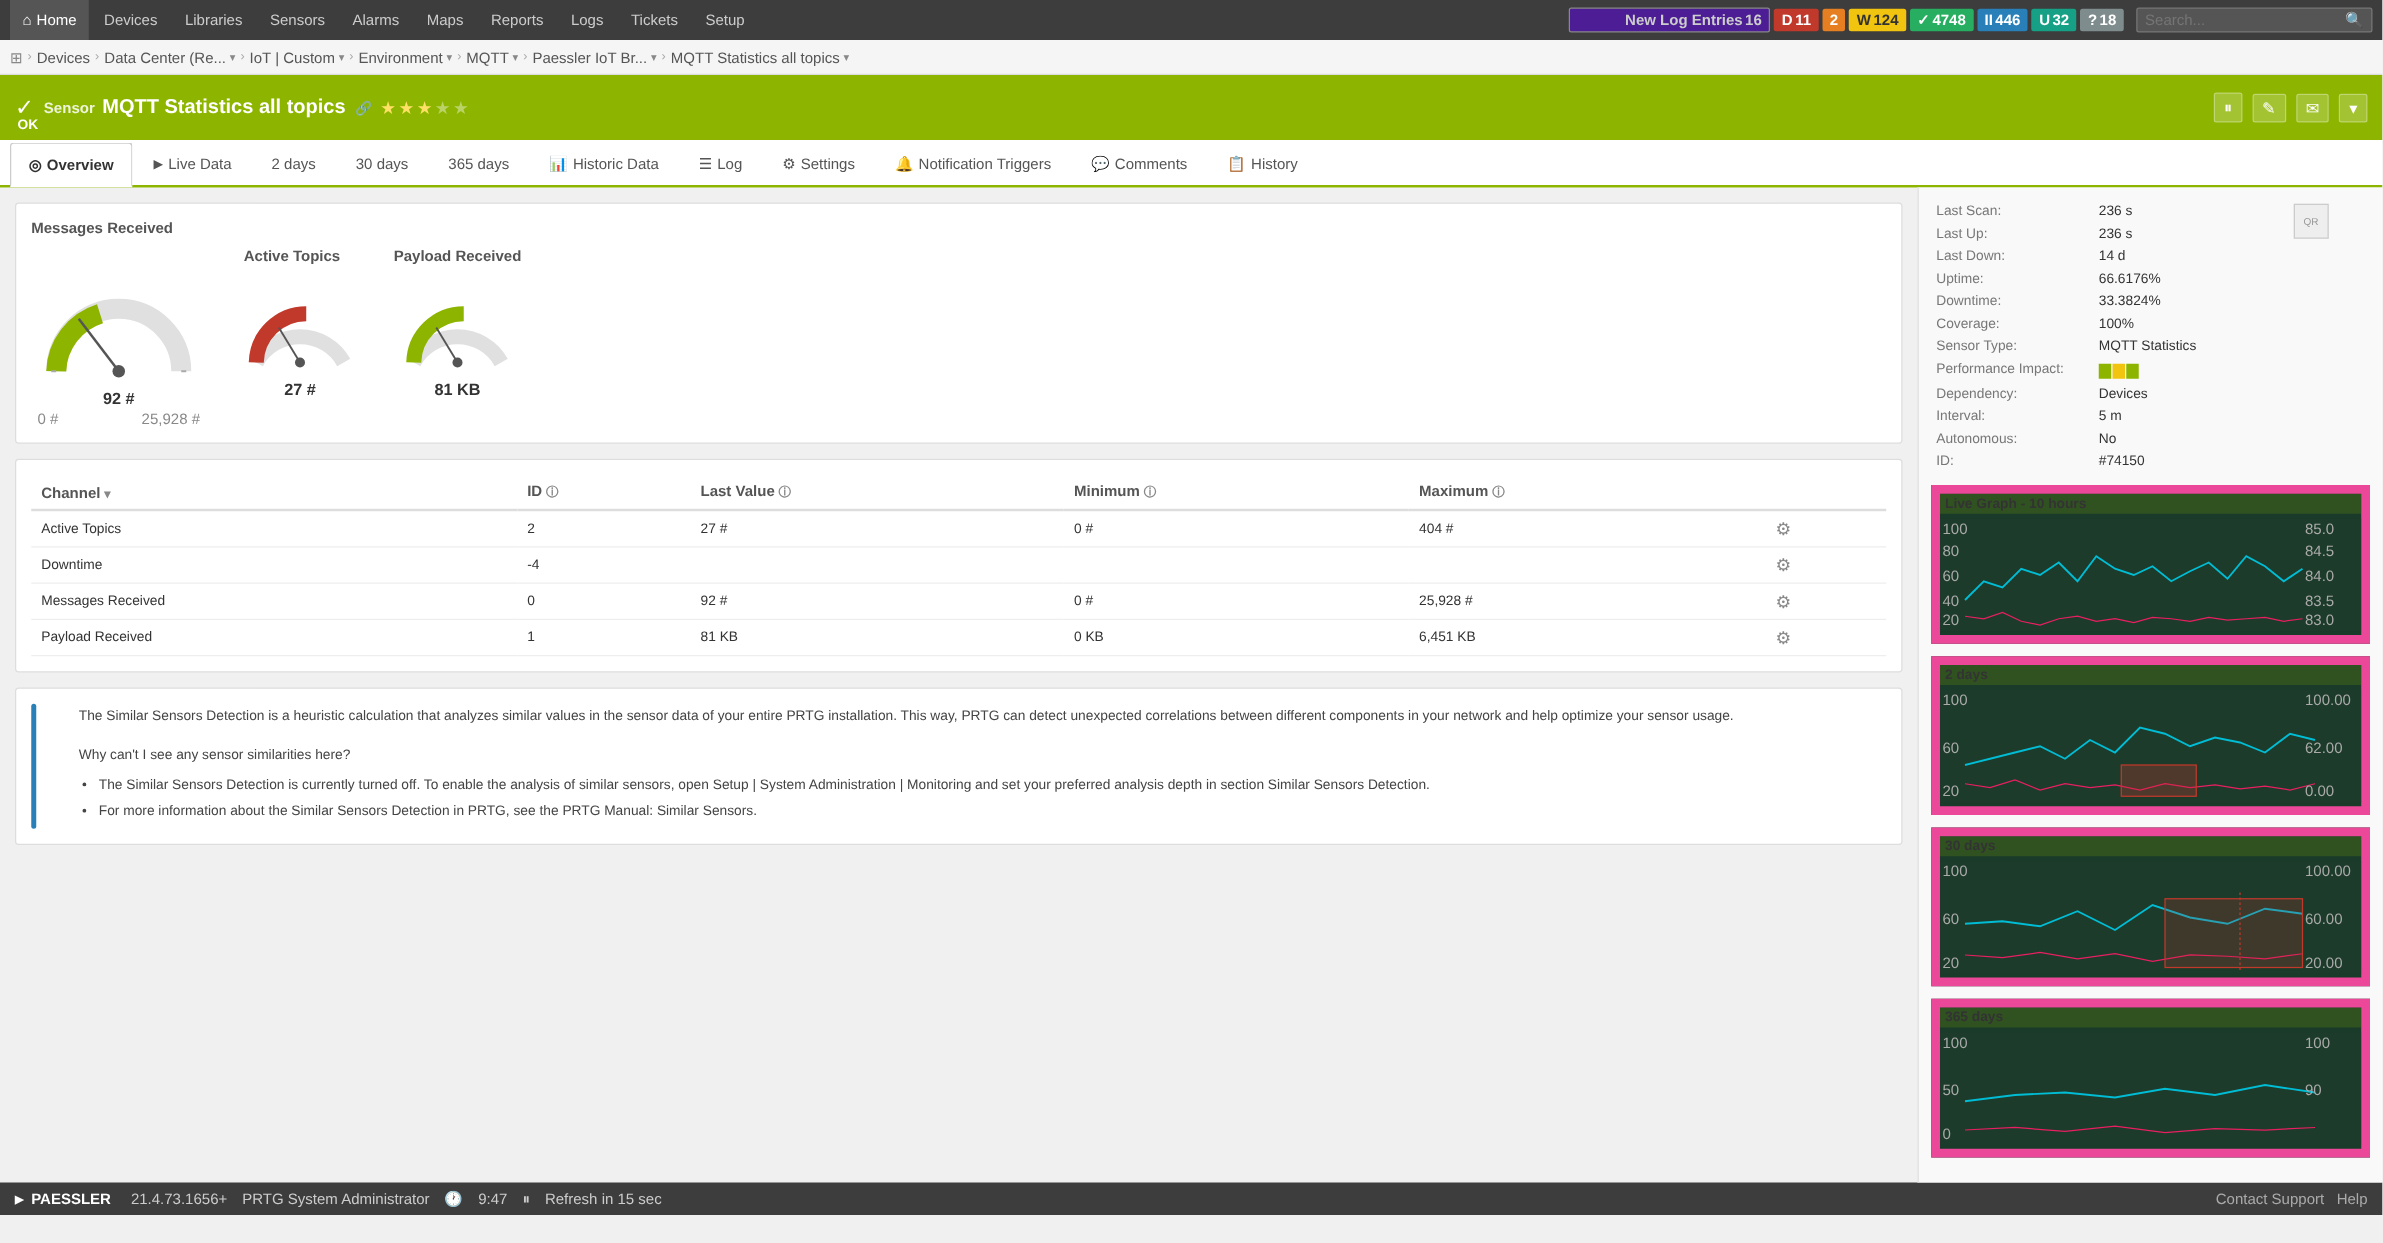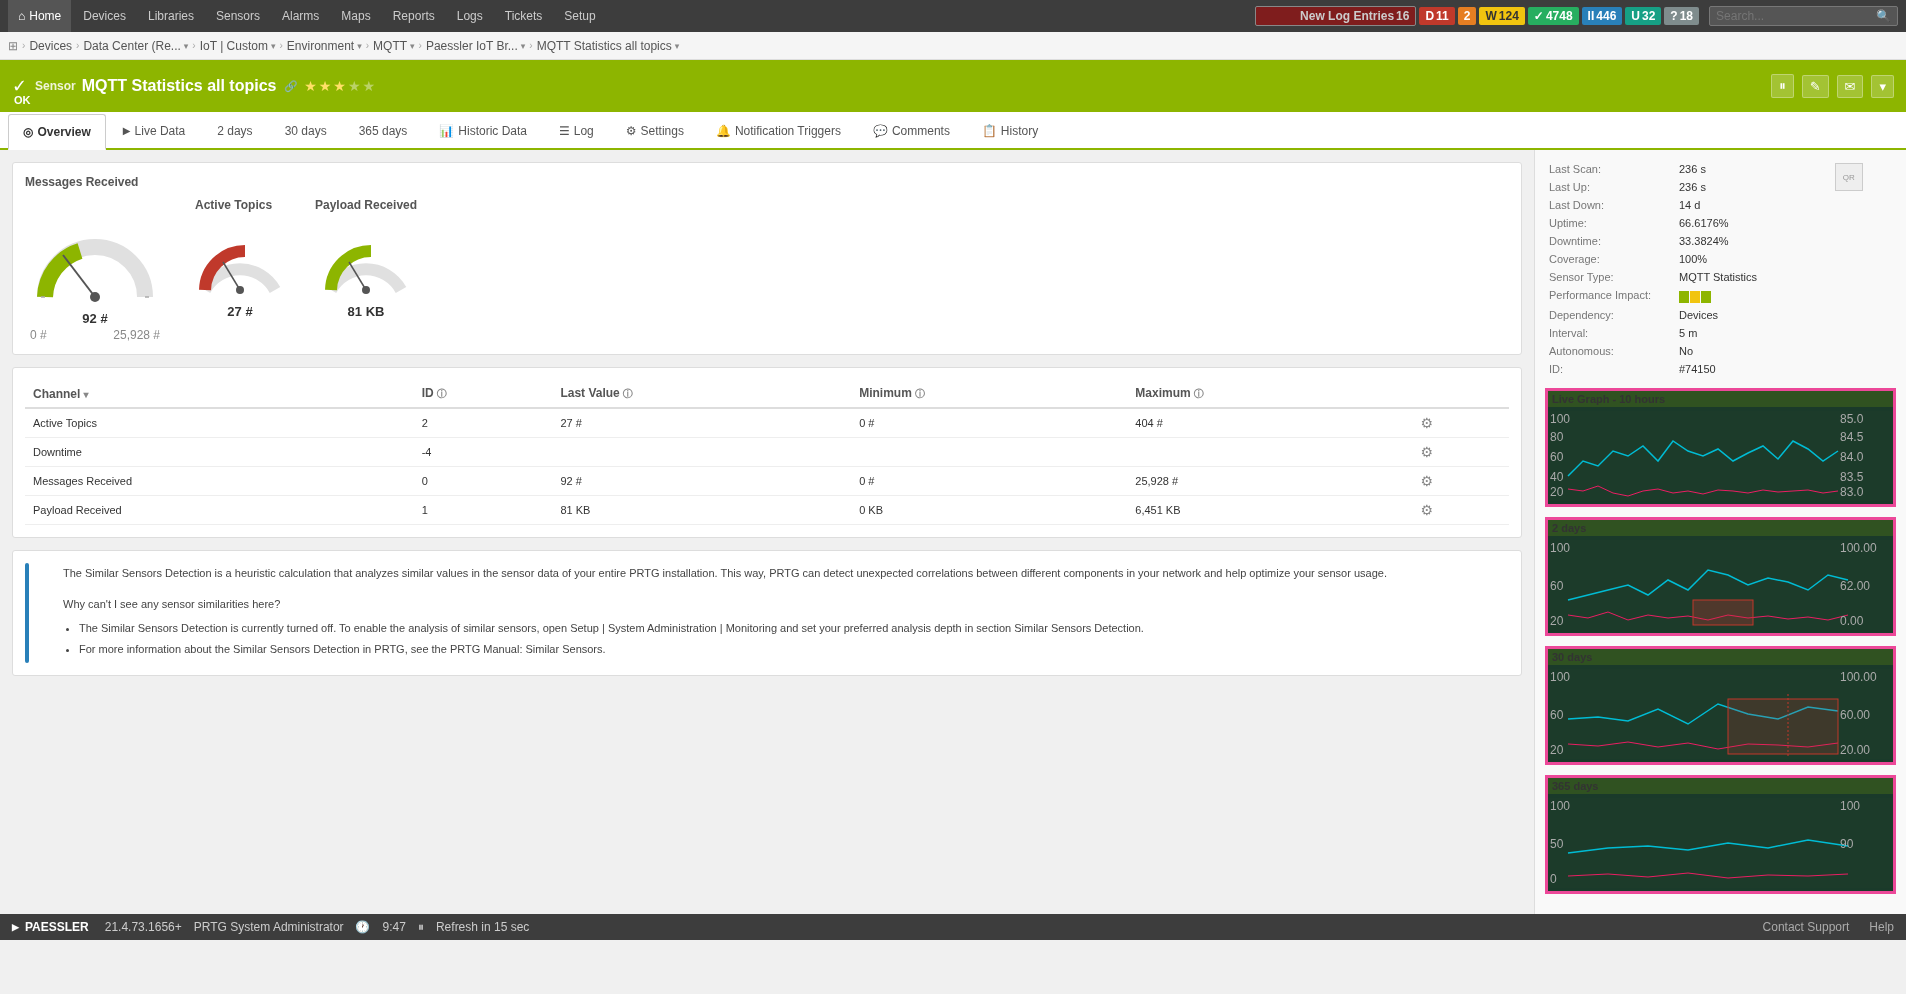--- a/index.html
+++ b/index.html
@@ -5,21 +5,21 @@
     * { box-sizing: border-box; margin: 0; padding: 0; font-family: Arial, sans-serif; font-size: 12px; }
     body { background: #f0f0f0; color: #333; overflow-x: hidden; }
 
     
     .top-nav { display: flex; align-items: center; background: #3d3d3d; color: #ccc; height: 32px; padding: 0 8px; gap: 2px; }
     .top-nav-item { display: flex; align-items: center; gap: 4px; padding: 0 10px; height: 100%; cursor: pointer; font-size: 12px; color: #ccc; }
     .top-nav-item.active { background: #555; color: #fff; }
     .top-nav-spacer { flex: 1; }
     .alert-badges { display: flex; align-items: center; gap: 3px; }
     .badge { display: flex; align-items: center; gap: 2px; padding: 2px 6px; border-radius: 2px; font-size: 11px; font-weight: bold; color: #fff; cursor: pointer; }
-    .badge-new { background: #7f1d1d; border: 1px solid #888; color: #ccc; padding-left: 44px; }
+    .badge-new { background: #4c1d95; border: 1px solid #888; color: #ccc; padding-left: 44px; }
     .badge-red { background: #c0392b; }
     .badge-orange { background: #e67e22; }
     .badge-yellow { background: #f1c40f; color: #333; }
     .badge-green { background: #27ae60; }
     .badge-blue { background: #2980b9; }
     .badge-teal { background: #16a085; }
     .badge-gray { background: #7f8c8d; }
     .search-area { display: flex; align-items: center; background: #555; border: 1px solid #777; border-radius: 2px; padding: 2px 6px; }
     .search-area input { background: transparent; border: none; outline: none; color: #ccc; font-size: 12px; width: 160px; }
     .search-icon-btn { color: #ccc; cursor: pointer; background: none; border: none; }
@@ -82,27 +82,27 @@
     .stats-table td { padding: 3px 4px; font-size: 11px; vertical-align: top; }
     .stats-table td:first-child { color: #777; width: 130px; }
     .stats-table td:last-child { color: #333; font-weight: 500; }
     .perf-bar { display: flex; gap: 1px; margin-top: 2px; }
     .perf-seg { height: 12px; width: 10px; }
     .qr-box { width: 28px; height: 28px; background: #eee; border: 1px solid #ccc; display: flex; align-items: center; justify-content: center; font-size: 8px; color: #999; }
 
     
     .mini-graph-section { margin-top: 10px; }
     .mini-graph-label { font-size: 12px; font-weight: bold; color: #333; margin-bottom: 4px; padding: 2px 0; background: rgba(141,181,0,0.1); padding-left: 4px; }
-    .mini-graph-canvas { background: #1a3a2a; border: 3px solid #ec4899; margin-bottom: 10px; position: relative; overflow: hidden; }
+    .mini-graph-canvas { background: #1a3a2a; border: 7px solid #ec4899; margin-bottom: 10px; position: relative; overflow: hidden; }
 
     
     .footer { display: flex; align-items: center; background: #3d3d3d; color: #ccc; height: 26px; padding: 0 12px; font-size: 11px; }
     .footer-brand { display: flex; align-items: center; gap: 6px; font-weight: bold; color: #fff; margin-right: 16px; }
     .footer-info { display: flex; align-items: center; gap: 12px; flex: 1; }
-    .footer-right { margin-left: auto; display: flex; gap: 20px; }
+    .footer-right { margin-left: auto; display: flex; gap: 10px; }
     .footer-link { color: #aaa; cursor: pointer; }
 
     
     .dropdown-arrow { font-size: 9px; color: #888; }
   </style>
 </head>
 <body>
 
 <div class="top-nav">
   <div class="top-nav-item active">

